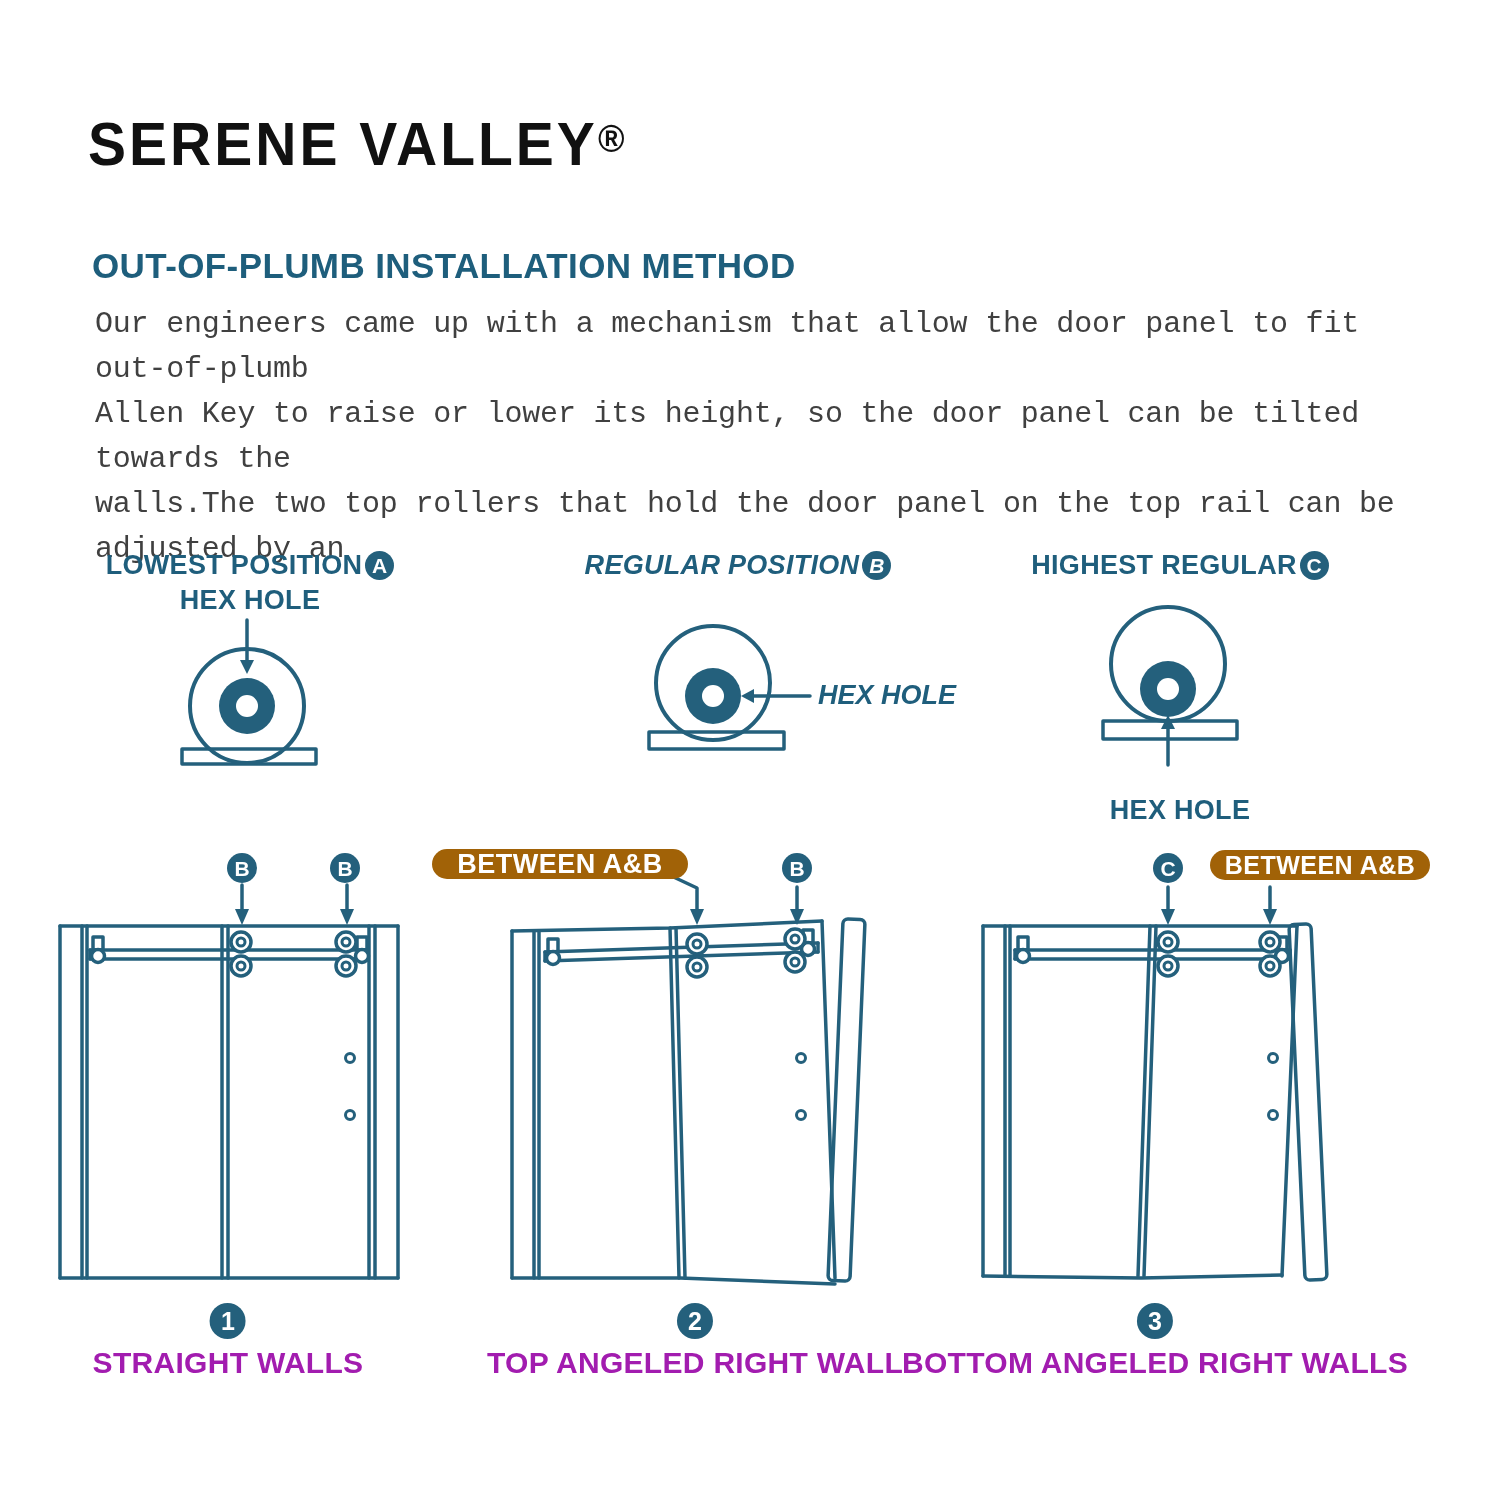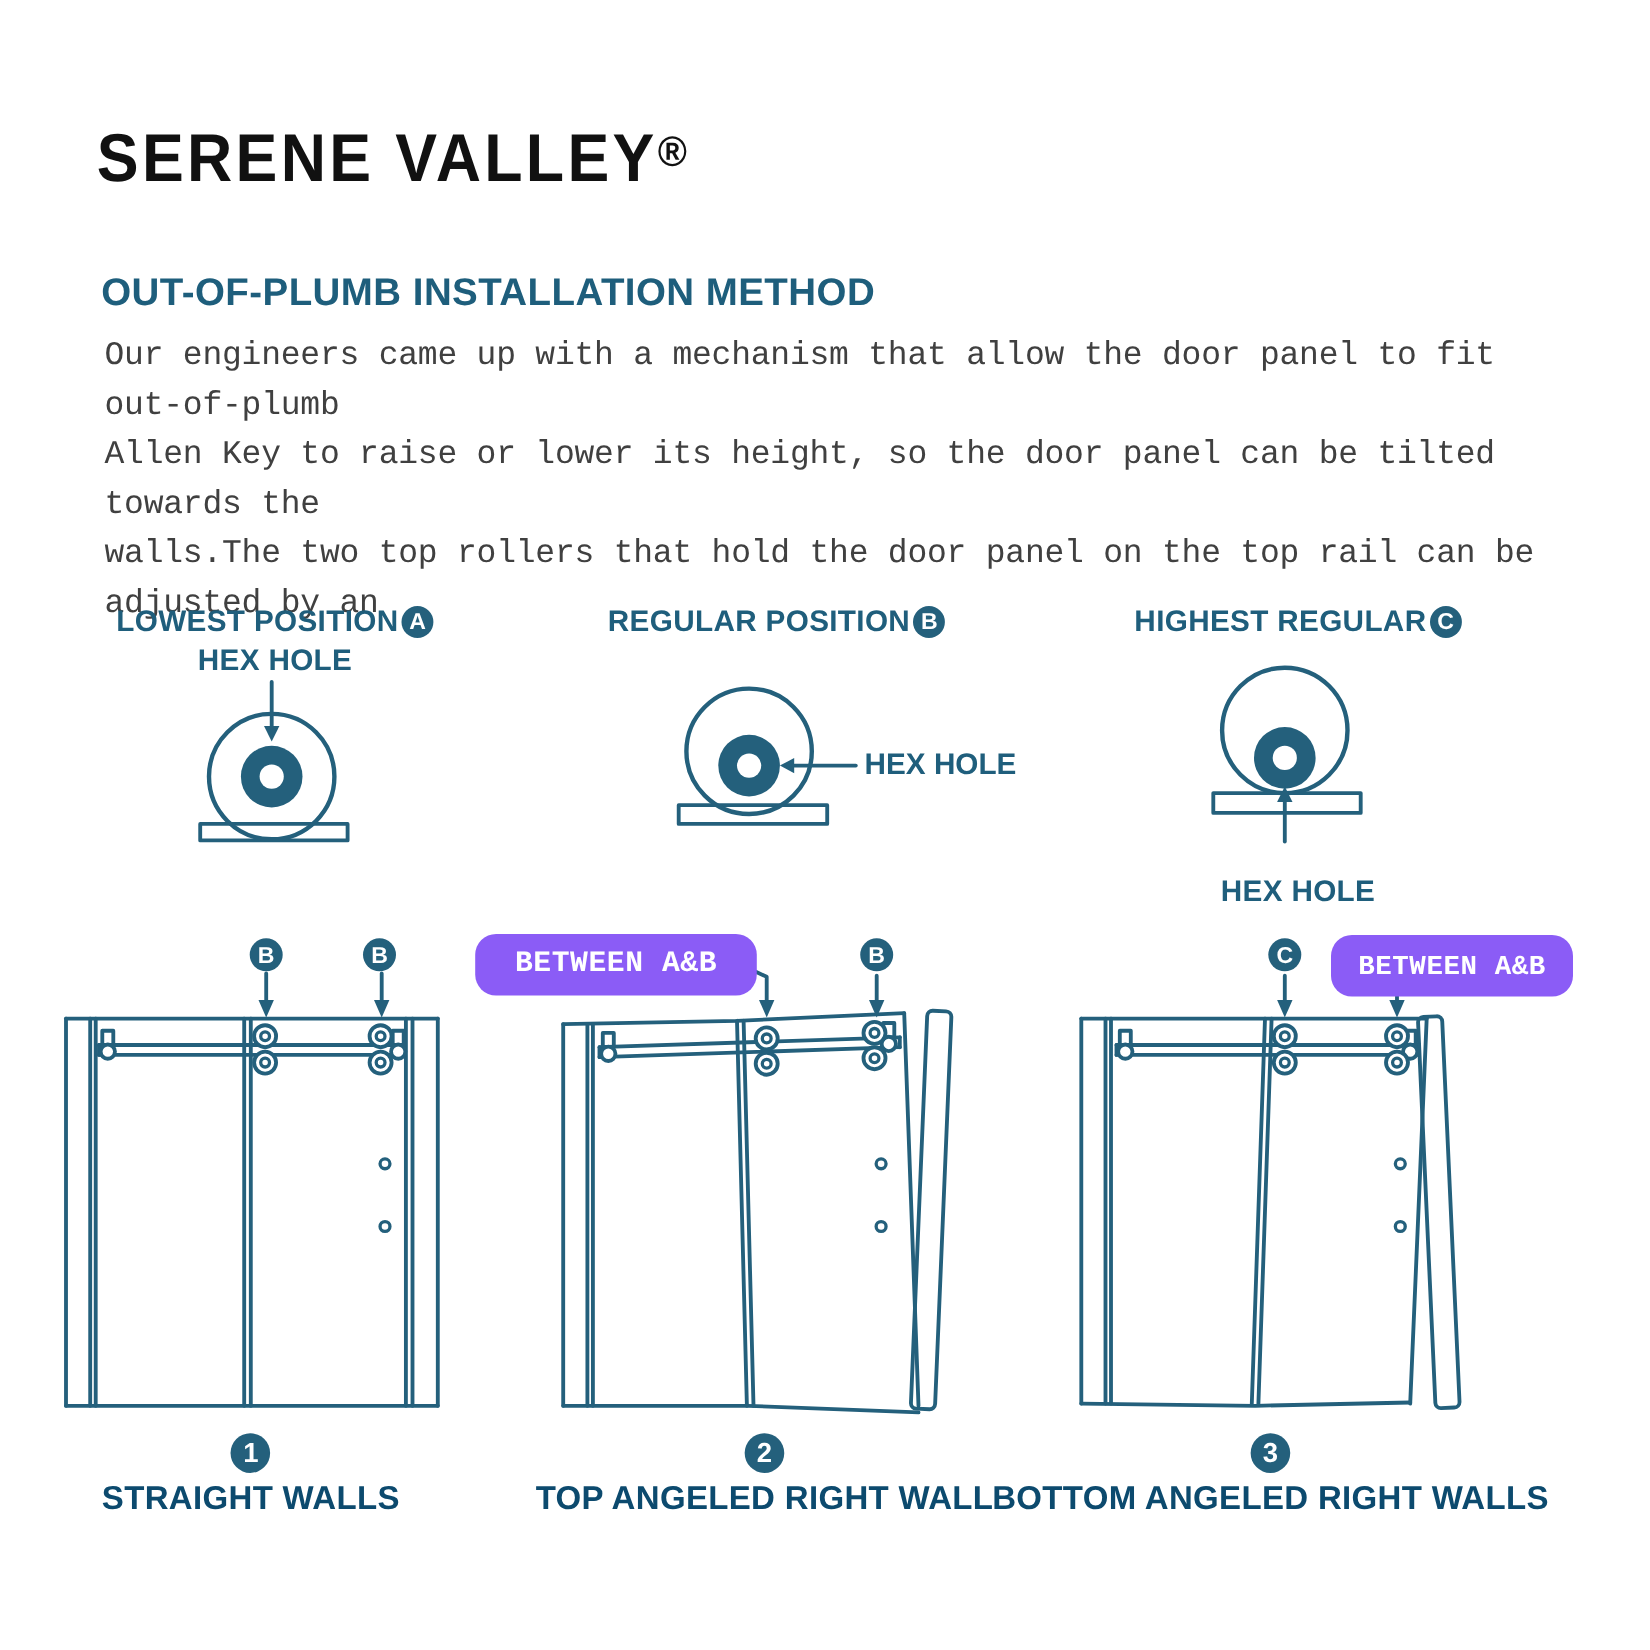--- a/index.html
+++ b/index.html
@@ -26,23 +26,23 @@
   .badge{
     position:absolute;width:30px;height:30px;border-radius:50%;
     background:#24607c;color:#ffffff;font-size:21px;font-weight:700;
     display:flex;align-items:center;justify-content:center;line-height:1;
   }
   .badge-inline{
     position:static;display:inline-flex;width:29px;height:29px;
     margin-left:3px;vertical-align:-5px;
   }
   .pill{
-    position:absolute;height:56px;border-radius:19px;background:#8b5cf6;
+    position:absolute;height:30px;border-radius:19px;background:#a16207;
     color:#ffffff;font-size:27px;font-weight:700;letter-spacing:0.5px;
-    display:flex;align-items:center;justify-content:center;white-space:nowrap;font-family:Liberation Mono, monospace;
+    display:flex;align-items:center;justify-content:center;white-space:nowrap;
   }
   
   .roller-block{position:absolute;text-align:center;}
   .roller-title{
     display:flex;justify-content:center;align-items:center;
     font-size:27px;font-weight:700;color:#1f5e7c;letter-spacing:0.3px;white-space:nowrap;
   }
   .hex-label{font-size:27px;font-weight:700;color:#1f5e7c;letter-spacing:0.3px;margin-top:4px;}
   .hex-label-side{position:absolute;font-size:27px;font-weight:700;color:#1f5e7c;white-space:nowrap;}
   .roller-block svg{display:block;margin:0 auto;}
@@ -50,21 +50,21 @@
   .door-svg{position:absolute;}
   
   .caption{
     position:absolute;transform:translateX(-50%);
     display:flex;flex-direction:column;align-items:center;gap:7px;
   }
   .cap-num{
     width:36px;height:36px;border-radius:50%;background:#24607c;color:#ffffff;
     font-size:25px;font-weight:700;display:flex;align-items:center;justify-content:center;
   }
-  .cap-text{font-size:30px;font-weight:700;color:#0c4a6e;white-space:nowrap;letter-spacing:0.3px;}
+  .cap-text{font-size:30px;font-weight:700;color:#a21caf;white-space:nowrap;letter-spacing:0.3px;}
 </style>
 </head>
 <body>
 
 <div class="page">
 
   <div class="logo"><span>SERENE VALLEY</span><span class="reg">®</span></div>
 
   <div class="heading">OUT-OF-PLUMB INSTALLATION METHOD</div>
   <div class="intro">
@@ -86,21 +86,21 @@
           <polygon points="145,44 159,44 152,58" fill="#24607c" stroke="none"></polygon>
         </g>
         <rect x="87" y="133" width="134" height="15"></rect>
         <circle cx="152" cy="90" r="57" stroke-width="4"></circle>
         <circle cx="152" cy="90" r="28" fill="#24607c" stroke="none"></circle>
         <circle cx="152" cy="90" r="11" fill="#ffffff" stroke="none"></circle>
       </g>
     </svg>
   </div>
 
-  <div class="roller-block" style="left:516px;top:550px;width:380px;">
+  <div class="roller-block" style="left:548px;top:550px;width:380px;font-style:italic;">
     <div class="roller-title">
       <span>REGULAR POSITION</span>
       <span class="badge badge-inline">B</span>
     </div>
     <svg width="380" height="182" viewBox="0 0 380 182" style="margin-top:2px;">
       <g stroke="#24607c" fill="none" stroke-width="3.5" stroke-linejoin="round" stroke-linecap="round">
         <rect x="101" y="149" width="135" height="17"></rect>
         <circle cx="165" cy="100" r="57" stroke-width="4"></circle>
         <circle cx="165" cy="113" r="28" fill="#24607c" stroke="none"></circle>
         <circle cx="165" cy="113" r="11" fill="#ffffff" stroke="none"></circle>

